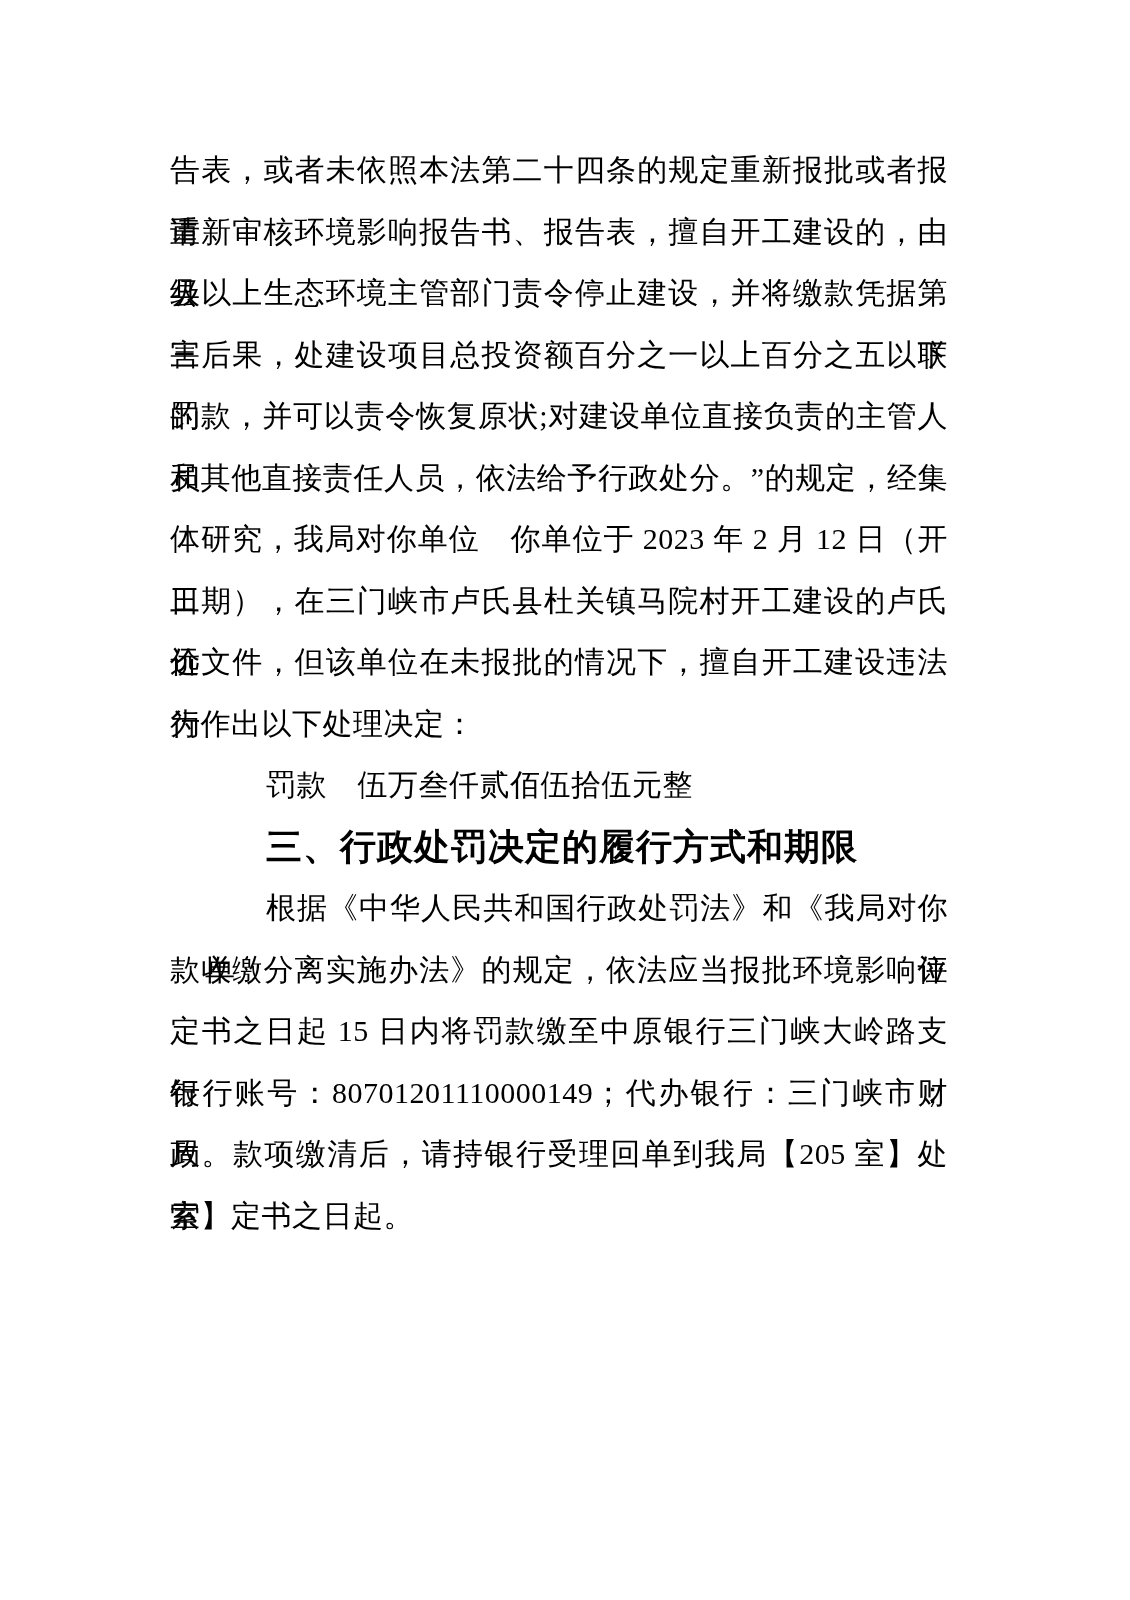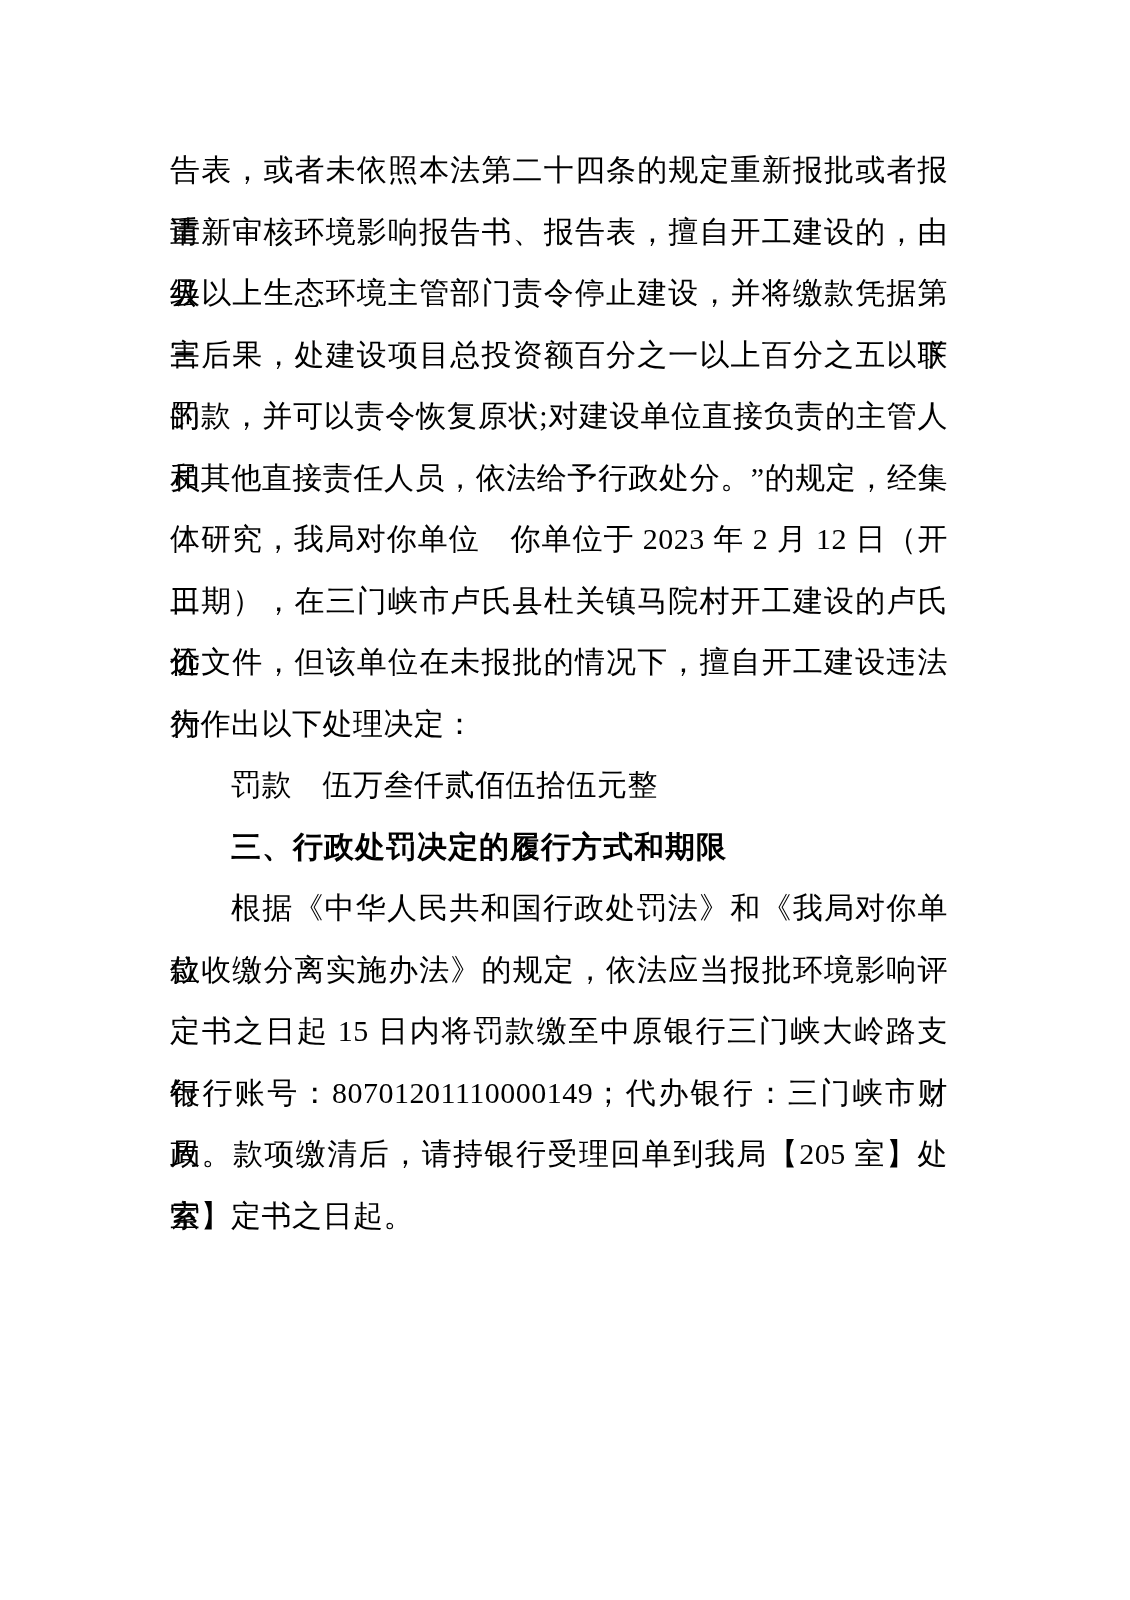--- a/index.html
+++ b/index.html
@@ -35,26 +35,27 @@
   }
   
   .j {
     text-align: justify;
     text-align-last: justify;
     text-justify: inter-character;
   }
   
   .ind {
     text-indent: 61px;
+    margin-left: 35px;
   }
   
   .h {
     font-family: "Liberation Sans", "DejaVu Sans", sans-serif;
     font-weight: 700;
-    font-size: 30px;
+    font-size: 36px;
     letter-spacing: 1px;
   }
 </style>
 </head>
 <body>
 
 <div class="page">
   <div class="content">
     <div class="ln j">告表，或者未依照本法第二十四条的规定重新报批或者报请</div>
     <div class="ln j">重新审核环境影响报告书、报告表，擅自开工建设的，由县</div>

